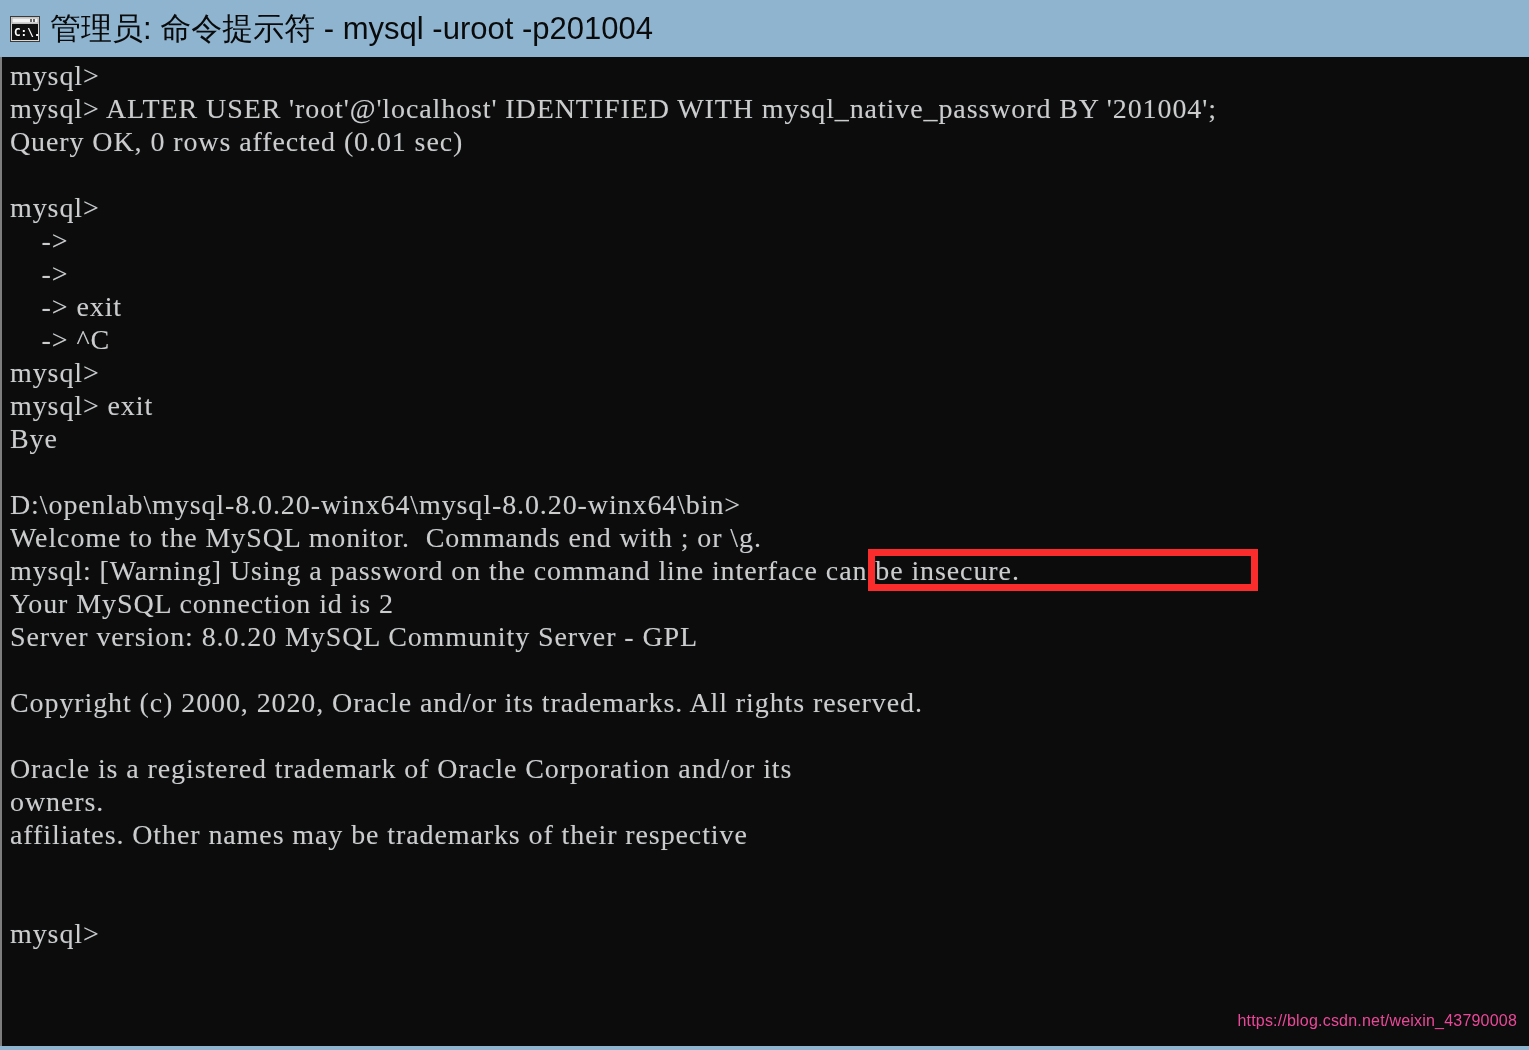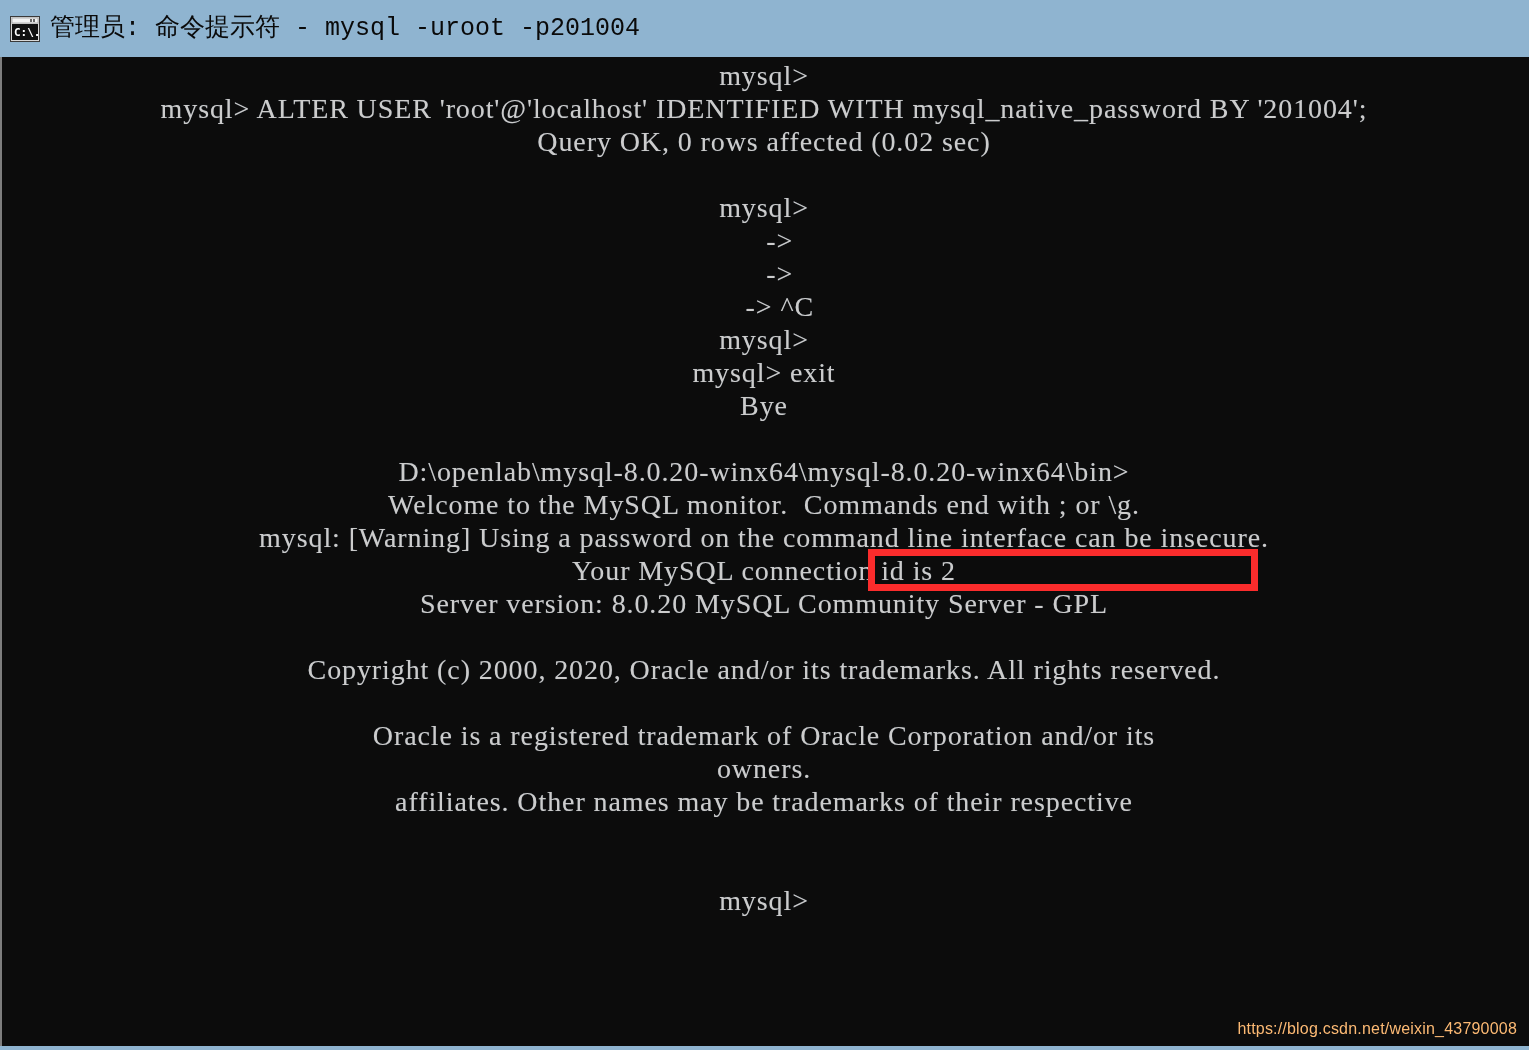--- a/index.html
+++ b/index.html
@@ -51,24 +51,23 @@
     top: 57px;
     width: 1529px;
     height: 993px;
     background: #0c0c0c;
     overflow: hidden;
     border-left: 2px solid #7e7e7e;
   }
 
   #term-lines {
     position: absolute;
-    left: 2px;
+    left: 8px;
     top: 2px;
     width: 1520px;
-    text-align: center;
   }
 
   .term-line {
     font-family: "Liberation Serif", "DejaVu Serif", serif;
     font-size: 28px;
     line-height: 33px;
     height: 33px;
     color: #cccccc;
     white-space: pre;
     letter-spacing: 0.9px;
@@ -84,41 +83,41 @@
     height: 42px;
     border: 7px solid #fb2c2c;
     box-sizing: border-box;
     pointer-events: none;
   }
 
   
   #watermark {
     position: absolute;
     right: 14px;
-    bottom: 12px;
+    bottom: 20px;
     font-family: "Liberation Sans", sans-serif;
     font-size: 16px;
-    color: #fdba74;
+    color: #ec4899;
     white-space: nowrap;
     letter-spacing: 0.2px;
   }
 
   
   #bottom-edge {
     position: absolute;
     left: 0;
     bottom: 0;
     width: 1529px;
     height: 4px;
     background: #8fb4d0;
   }
 
   .title-text {
-    font-family: Liberation Mono, monospace;
-    font-size: 25px;
+    font-family: Liberation Sans, sans-serif;
+    font-size: 31px;
     color: #0a0a0a;
     white-space: nowrap;
     line-height: 1;
     text-align: right;
   }
 </style>
 </head>
 <body>
 
 <div id="window">
@@ -134,25 +133,26 @@
         <text x="4" y="20" font-family="'DejaVu Sans Mono', monospace" font-size="11" font-weight="bold" fill="#ffffff">C:\.</text>
       </svg>
     </span>
     <span class="title-text">管理员: 命令提示符 - mysql  -uroot -p201004</span>
   </div>
 
   <div id="terminal">
     <div id="term-lines">
         <div class="term-line">mysql&gt;</div>
         <div class="term-line">mysql&gt; ALTER USER 'root'@'localhost' IDENTIFIED WITH mysql_native_password BY '201004';</div>
-        <div class="term-line">Query OK, 0 rows affected (0.02 sec)</div>
+        <div class="term-line">Query OK, 0 rows affected (0.01 sec)</div>
         <div class="term-line"></div>
         <div class="term-line">mysql&gt;</div>
         <div class="term-line">    -&gt;</div>
         <div class="term-line">    -&gt;</div>
+        <div class="term-line">    -&gt; exit</div>
         <div class="term-line">    -&gt; ^C</div>
         <div class="term-line">mysql&gt;</div>
         <div class="term-line">mysql&gt; exit</div>
         <div class="term-line">Bye</div>
         <div class="term-line"></div>
         <div class="term-line">D:\openlab\mysql-8.0.20-winx64\mysql-8.0.20-winx64\bin&gt;</div>
         <div class="term-line">Welcome to the MySQL monitor.  Commands end with ; or \g.</div>
         <div class="term-line">mysql: [Warning] Using a password on the command line interface can be insecure.</div>
         <div class="term-line">Your MySQL connection id is 2</div>
         <div class="term-line">Server version: 8.0.20 MySQL Community Server - GPL</div>

